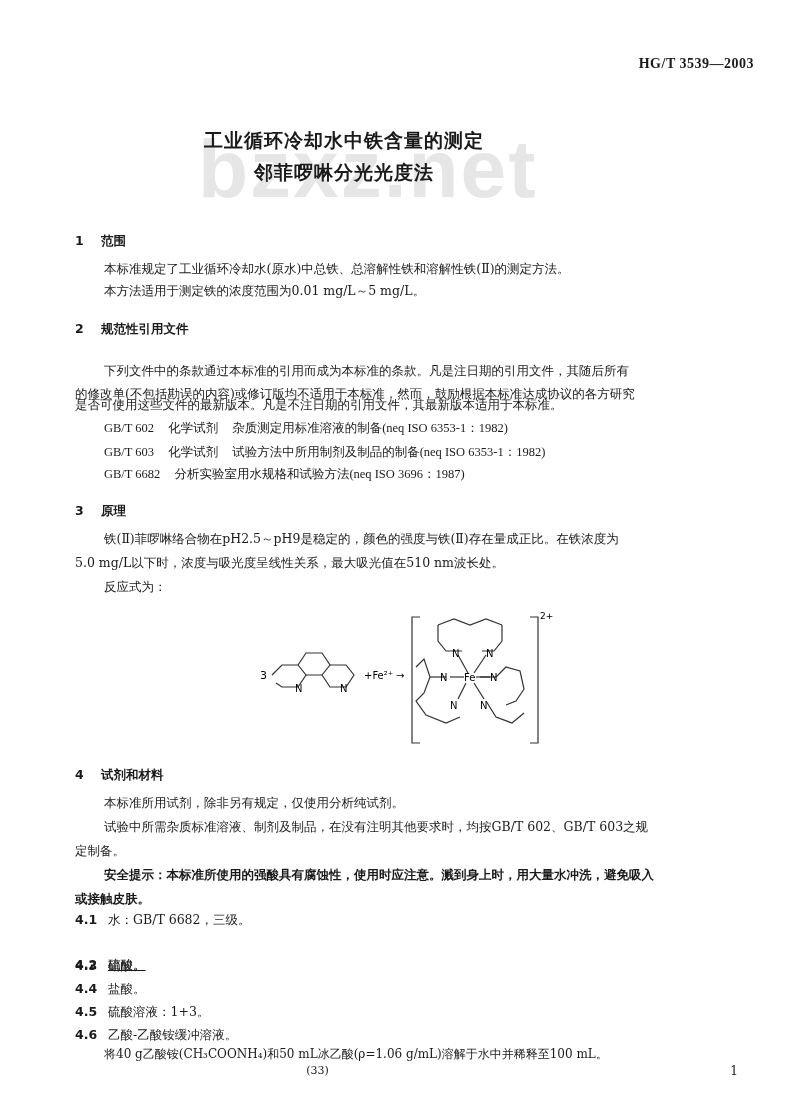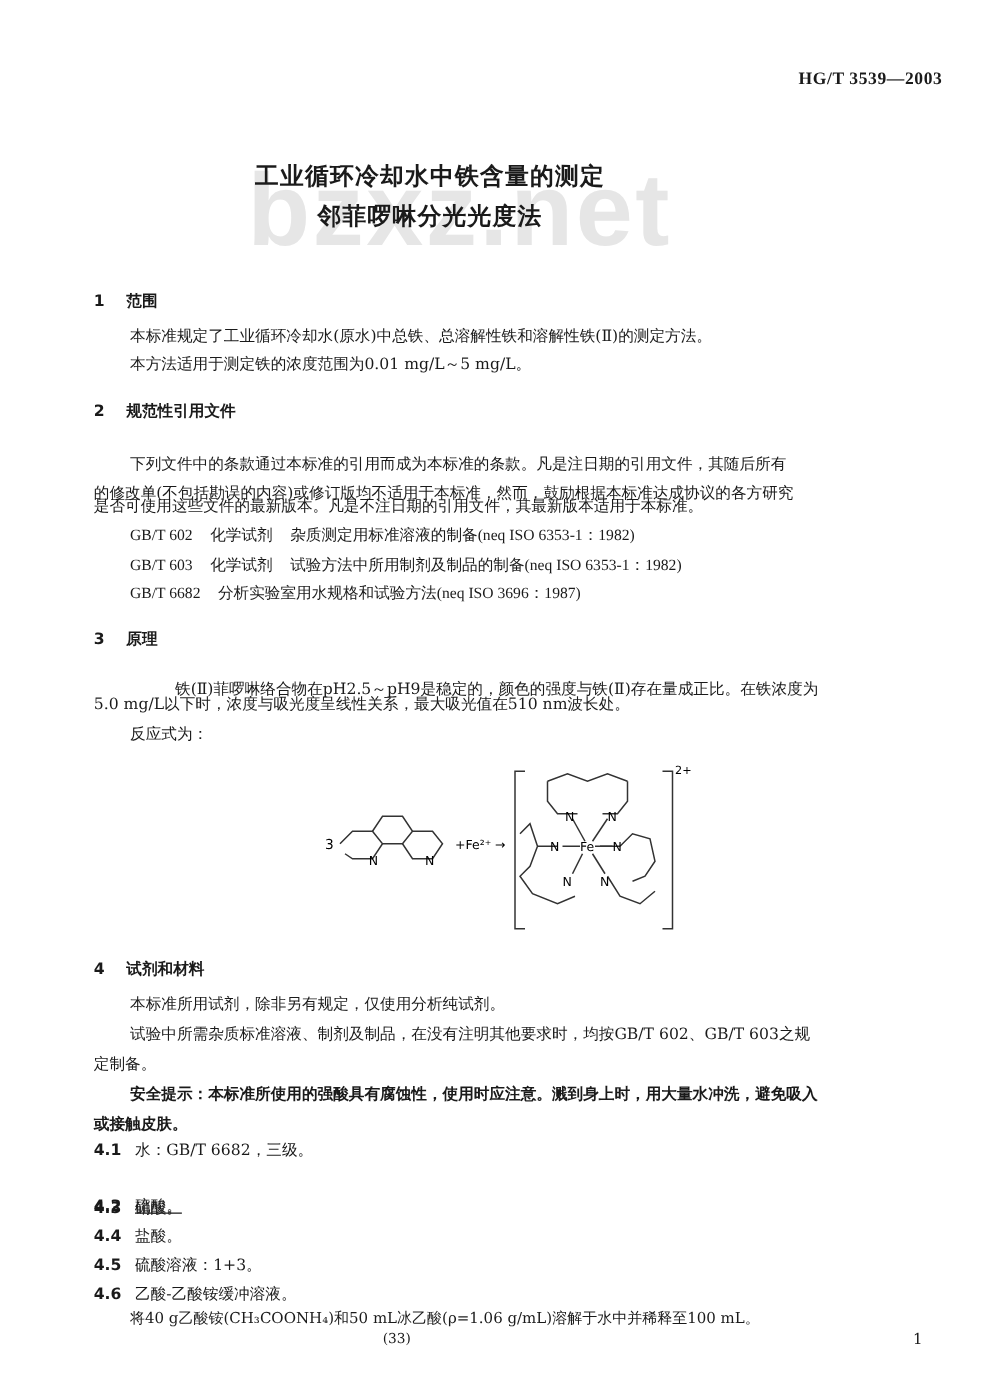--- a/index.html
+++ b/index.html
@@ -51,21 +51,21 @@
 <div class="abs ref" style="top:444px;">
   <span>GB/T 603</span><span>化学试剂</span><span>试验方法中所用制剂及制品的制备(neq ISO 6353-1：1982)</span>
 </div>
 <div class="abs ref" style="top:466px;">
   <span>GB/T 6682</span><span>分析实验室用水规格和试验方法(neq ISO 3696：1987)</span>
 </div>
 
 <div class="abs h" style="top:503px;">
   <span class="num">3</span><span>原理</span>
 </div>
-<div class="abs p ind" style="top:540px;margin-left:36px;">铁(Ⅱ)菲啰啉络合物在pH2.5～pH9是稳定的，颜色的强度与铁(Ⅱ)存在量成正比。在铁浓度为</div>
+<div class="abs p ind" style="top:528px;">铁(Ⅱ)菲啰啉络合物在pH2.5～pH9是稳定的，颜色的强度与铁(Ⅱ)存在量成正比。在铁浓度为</div>
 <div class="abs p full" style="top:552px;">5.0 mg/L以下时，浓度与吸光度呈线性关系，最大吸光值在510 nm波长处。</div>
 <div class="abs p ind" style="top:576px;">反应式为：</div>
 
 <svg class="abs" style="left:250px; top:605px;" width="330" height="145" viewBox="0 0 330 145">
   <g stroke="#333" stroke-width="1.2" fill="none">
 
     <polyline points="22,70 32,60 48,60 56,70 48,82 32,82 26,78"></polyline>
     <polyline points="48,60 56,48 72,48 80,60 72,70 56,70"></polyline>
     <polyline points="80,60 96,60 104,70 96,82 80,82 72,70"></polyline>
 

